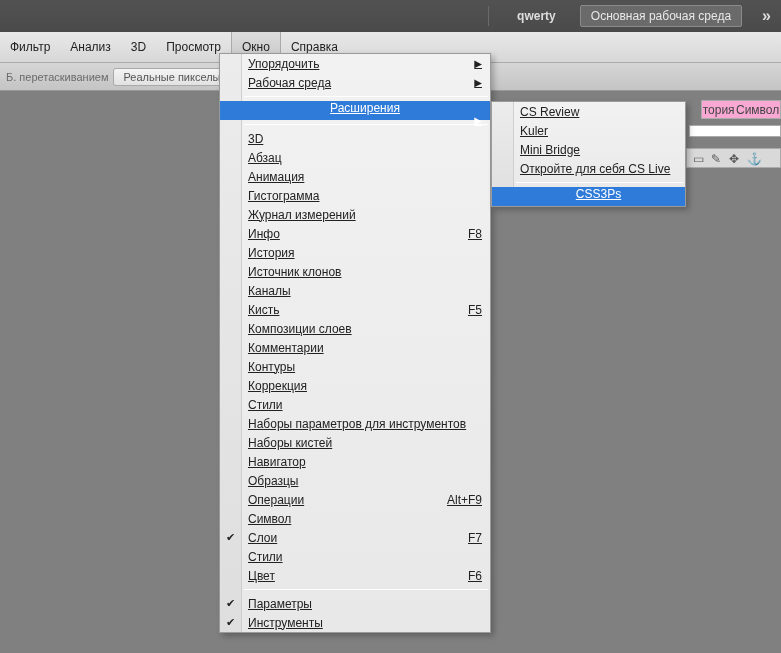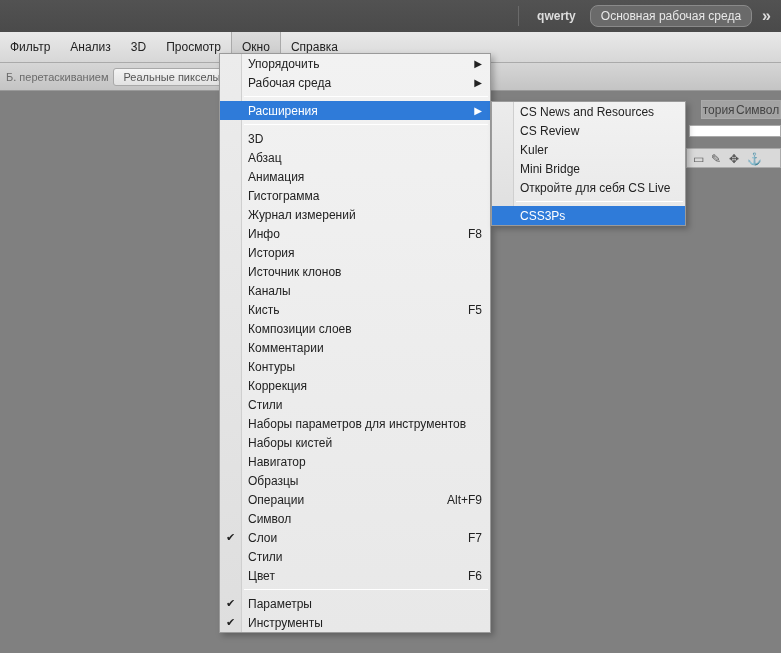--- a/index.html
+++ b/index.html
@@ -1,47 +1,47 @@
 <!DOCTYPE html>
 <html><head>
 <meta charset="utf-8">
 <style>
   * { box-sizing: border-box; margin: 0; padding: 0; font-family: Tahoma, Arial, sans-serif; font-size: 12px; }
   body { width: 781px; height: 653px; background: #808080; overflow: hidden; position: relative; }
 
-  .titlebar { height: 32px; background: linear-gradient(#525252,#4a4a4a); display: flex; align-items: center; justify-content: flex-end; padding: 0 6px; gap: 6px; }
+  .titlebar { height: 32px; background: linear-gradient(#525252,#4a4a4a); display: flex; align-items: center; justify-content: flex-end; padding: 0 6px; gap: 16px; }
   .tb-divider { width: 1px; height: 20px; background: #6a6a6a; margin: 0 4px; }
   .tb-user { color: #ddd; font-weight: bold; padding: 0 8px; }
-  .tb-btn { background: #6a6a6a; border: 1px solid #8a8a8a; color: #e8e8e8; padding: 3px 10px; border-radius: 8px; cursor: pointer; }
+  .tb-btn { background: #6a6a6a; border: 1px solid #8a8a8a; color: #e8e8e8; padding: 3px 10px; border-radius: 2px; cursor: pointer; }
   .tb-expand { color: #ddd; font-size: 16px; font-weight: bold; padding: 0 4px; cursor: pointer; }
 
   .menubar { height: 31px; background: linear-gradient(#e9e9e9,#d7d7d7); border-bottom: 1px solid #aaa; display: flex; align-items: stretch; }
   .menu-item { padding: 0 10px; display: flex; align-items: center; color: #222; cursor: pointer; }
   .menu-item.active { background: linear-gradient(#dcdcdc,#c7c7c7); border-left:1px solid #aaa; border-right:1px solid #aaa; }
 
   .toolbar { height: 28px; background: linear-gradient(#d6d6d6,#c4c4c4); border-bottom: 1px solid #999; display: flex; align-items: center; padding: 0 6px; gap: 4px; }
   .tool-label { color: #6b6b6b; font-size: 11px; }
   .tool-btn { background: linear-gradient(#f4f4f4,#e2e2e2); border:1px solid #a9a9a9; padding:2px 10px; border-radius:3px; color:#555; cursor:pointer; font-size:11px;}
 
   
   .menu-panel { position: absolute; background: linear-gradient(#f2f2f2,#e8e8e8); border:1px solid #9a9a9a; box-shadow: 3px 3px 6px rgba(0,0,0,.25); }
   .main-menu { left: 219px; top: 53px; width: 272px; }
   .sub-menu  { left: 491px; top: 101px; width: 195px; }
 
   .gutter { position:absolute; left:0; top:0; bottom:0; width:22px; background:linear-gradient(#ececec,#dedede); border-right:1px solid #cfcfcf;}
-  .mi { position:relative; display:flex; align-items:center; height:19px; padding-left:28px; padding-right:8px; color:#222; cursor:pointer;}
+  .mi { position:relative; display:flex; align-items:center; height:19px; padding-left:28px; padding-right:8px; color:#222; cursor:pointer;text-decoration:underline;}
   .mi .short { margin-left:auto; color:#222; }
   .mi .arr { margin-left:auto; font-size:10px;}
-  .mi.hl { background:#2f7bd9; color:#fff; }
+  .mi.hl { background:#2f7bd9; color:#fff;flex-direction:column; }
   .mi.hl .arr, .mi.hl .short { color:#fff; }
   .check { position:absolute; left:6px; font-size:11px;}
   .sep-line { height:1px; margin:4px 2px 4px 24px; background:#c8c8c8; border-bottom:1px solid #fff; }
 
   
-  .right-tabs { position:absolute; right:0; top:100px; width:80px; height:19px; background:#a3a3a3; border:1px solid #aaa; display:flex; align-items:center; justify-content:space-around; font-size:11px; color:#444;}
+  .right-tabs { position:absolute; right:0; top:100px; width:80px; height:19px; background:#f9a8d4; border:1px solid #aaa; display:flex; align-items:center; justify-content:space-around; font-size:11px; color:#444;}
   .right-white { position:absolute; right:0; top:125px; width:92px; height:12px; background:#fff; border:1px solid #aaa;}
   .right-icons { position:absolute; right:0; top:148px; width:95px; height:20px; background:#d9d9d9; border:1px solid #aaa; display:flex; align-items:center; gap:6px; padding:0 6px; color:#555;}
   .ri { width:12px; height:12px; display:inline-block; }
 </style>
 </head>
 <body>
 
 <div class="titlebar">
   <div class="tb-divider"></div>
   <div class="tb-user">qwerty</div>
@@ -188,23 +188,20 @@
         <span class="check">✔</span>
         <span>Инструменты</span>
       </div>
     </div>
 </div>
 
 <div class="menu-panel sub-menu">
   <div class="gutter"></div>
   <div id="sub-list">
       <div class="mi">
-        <span>CS News and Resources</span>
-      </div>
-      <div class="mi">
         <span>CS Review</span>
       </div>
       <div class="mi">
         <span>Kuler</span>
       </div>
       <div class="mi">
         <span>Mini Bridge</span>
       </div>
       <div class="mi">
         <span>Откройте для себя CS Live</span>

